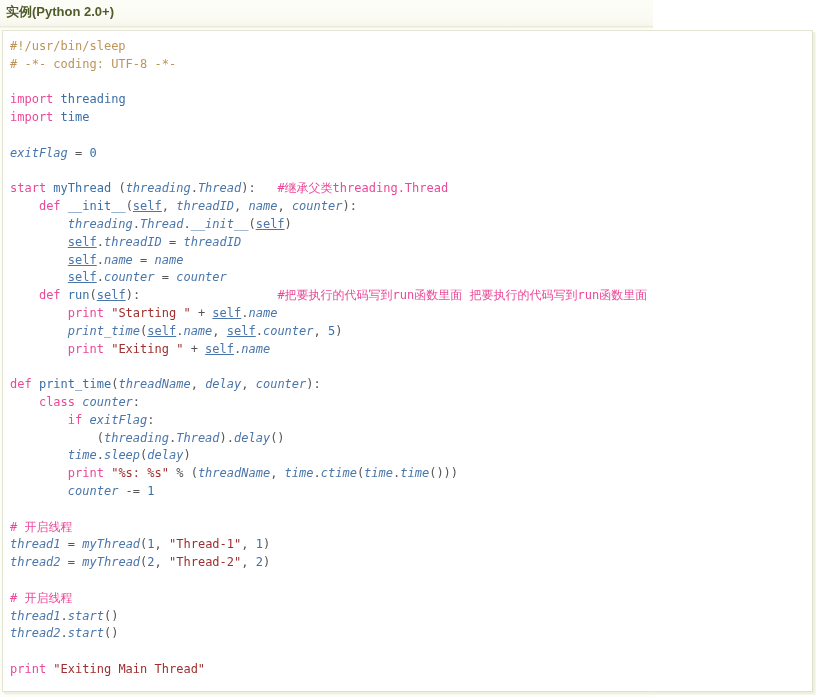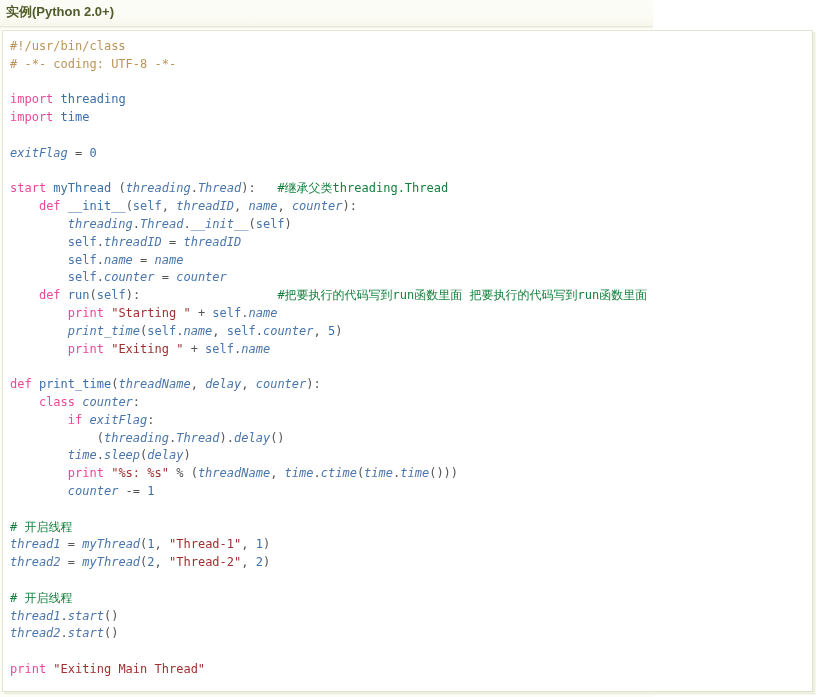--- a/index.html
+++ b/index.html
@@ -74,41 +74,41 @@
     font-family: "DejaVu Sans Mono", "Liberation Mono", monospace;
     font-size: 12px;
     line-height: 17.8px;
     color: #333333;
     white-space: pre;
     tab-size: 4;
   }
 
   
   .tok-comment  { color: #bc9458; }
-  .tok-comment-cn { color: #15803d; font-family: "DejaVu Sans Mono", "Liberation Mono", monospace; }
+  .tok-comment-cn { color: #ec4899; font-family: "DejaVu Sans Mono", "Liberation Mono", monospace; }
   .tok-keyword  { color: #ec4899; }
   .tok-name     { color: #3a6fa8; }
   .tok-ident    { color: #4a76ab; font-style: italic; }
   .tok-string   { color: #a03030; }
   .tok-number   { color: #3a6fa8; }
   .tok-punct    { color: #555555; }
-  .tok-self     { color: #4a76ab; }
+  .tok-self     { color: #4a76ab; text-decoration: underline; }
 </style>
 </head>
 <body>
 
 <div id="example-block">
 
   <div id="example-header">
     <div id="example-title">实例(Python 2.0+)</div>
   </div>
 
   <div id="code-box">
     <div id="code-scroll">
-<pre id="code-listing"><span><span class="tok-comment">#!/usr/bin/class</span>
+<pre id="code-listing"><span><span class="tok-comment">#!/usr/bin/sleep</span>
 </span><span><span class="tok-comment"># -*- coding: UTF-8 -*-</span>
 </span><span>
 </span><span><span class="tok-keyword">import</span> <span class="tok-name">threading</span>
 </span><span><span class="tok-keyword">import</span> <span class="tok-name">time</span>
 </span><span>
 </span><span><span class="tok-ident">exitFlag</span> <span class="tok-punct">=</span> <span class="tok-number">0</span>
 </span><span>
 </span><span><span class="tok-keyword">start</span> <span class="tok-name">myThread</span> <span class="tok-punct">(</span><span class="tok-ident">threading</span><span class="tok-punct">.</span><span class="tok-ident">Thread</span><span class="tok-punct">):</span>   <span class="tok-comment-cn">#继承父类threading.Thread</span>
 </span><span>    <span class="tok-keyword">def</span> <span class="tok-name">__init__</span><span class="tok-punct">(</span><span class="tok-self">self</span><span class="tok-punct">,</span> <span class="tok-ident">threadID</span><span class="tok-punct">,</span> <span class="tok-ident">name</span><span class="tok-punct">,</span> <span class="tok-ident">counter</span><span class="tok-punct">):</span>
 </span><span>        <span class="tok-ident">threading</span><span class="tok-punct">.</span><span class="tok-ident">Thread</span><span class="tok-punct">.</span><span class="tok-ident">__init__</span><span class="tok-punct">(</span><span class="tok-self">self</span><span class="tok-punct">)</span>

